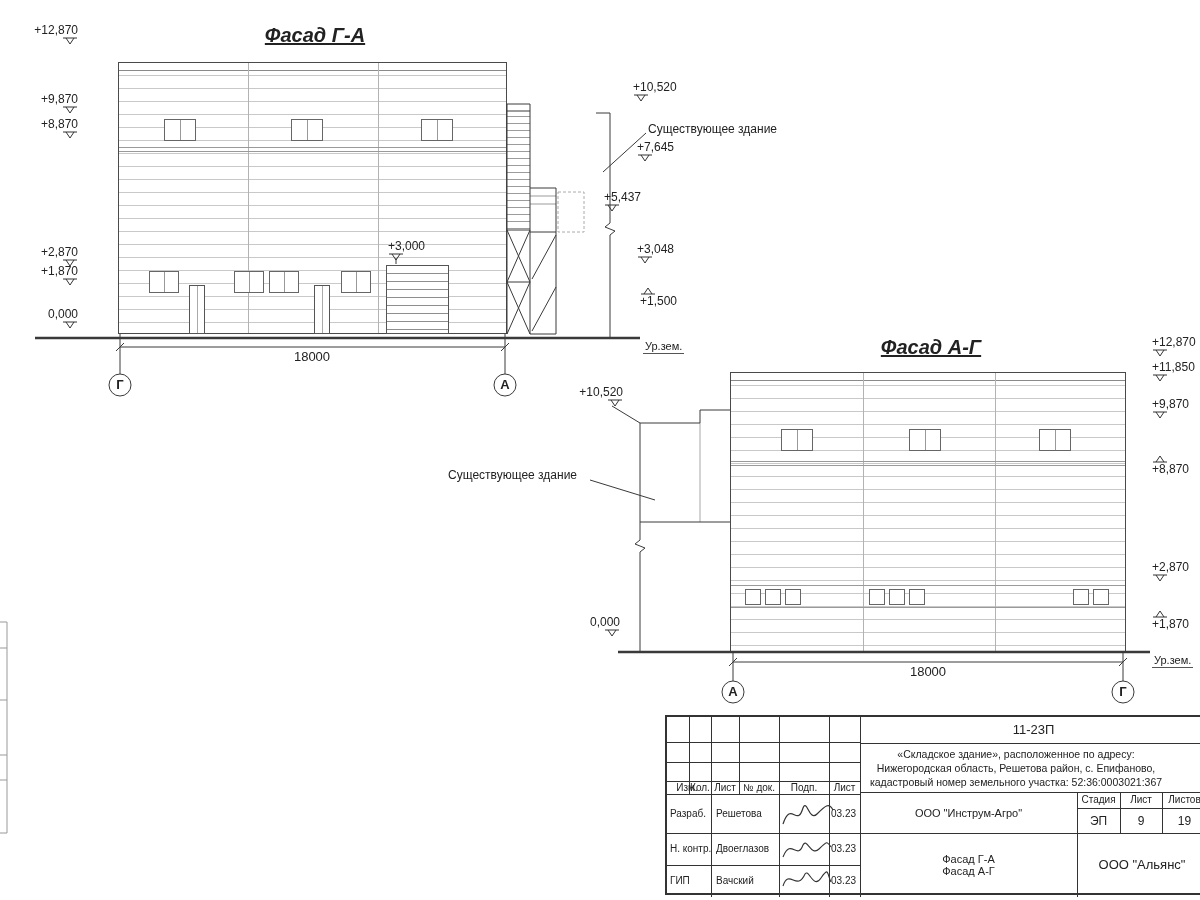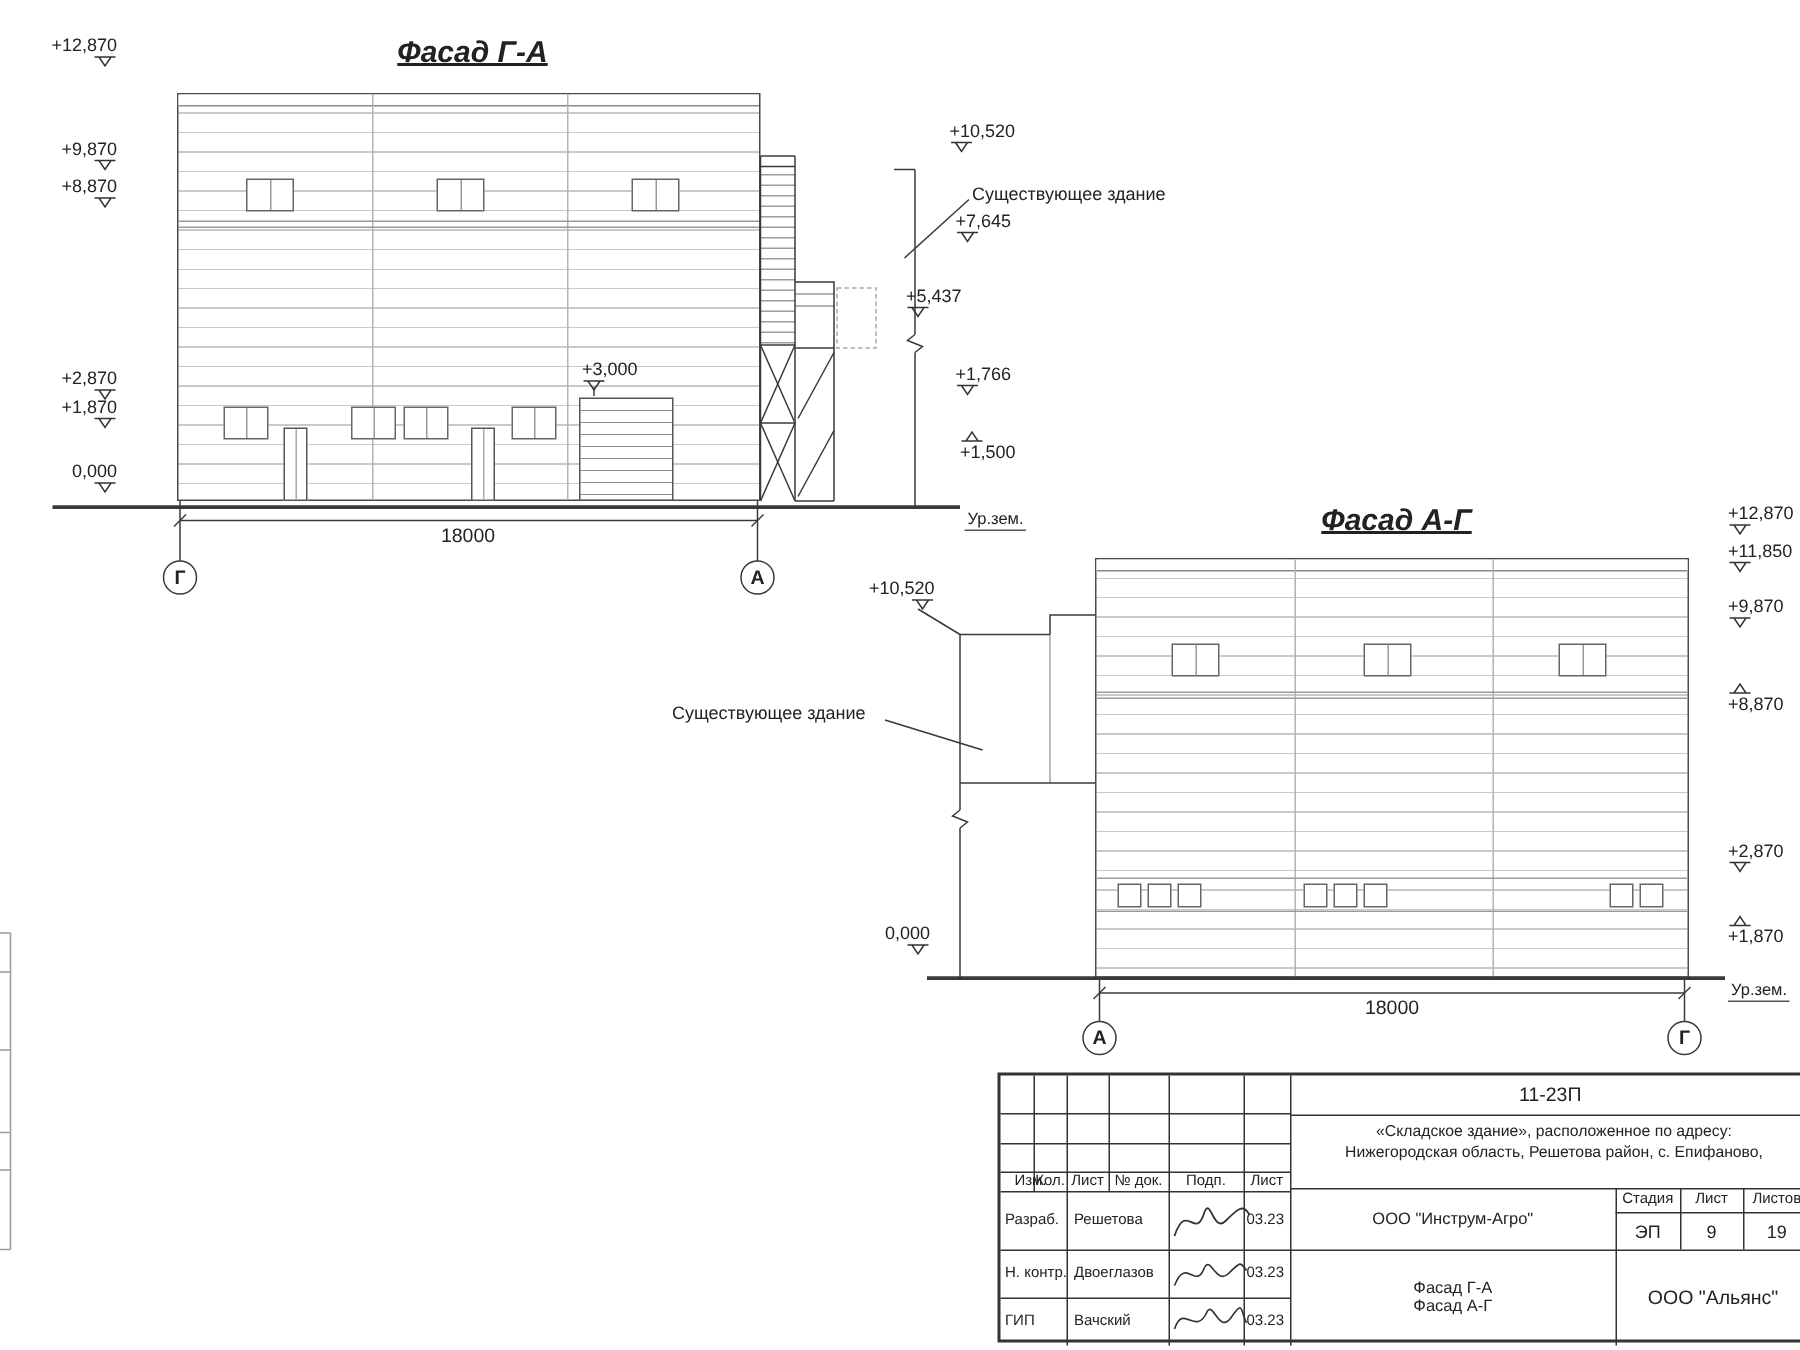--- a/index.html
+++ b/index.html
@@ -132,21 +132,21 @@
         <path d="M1 1 H15 M4 1 L8 7 L12 1" fill="none" stroke="#333"></path>
       </svg>
   </div>
   <div class="mark" style="left:604px;top:191px">
     <span>+5,437</span>
     <svg class="sym" width="16" height="8" viewBox="0 0 16 8">
         <path d="M1 1 H15 M4 1 L8 7 L12 1" fill="none" stroke="#333"></path>
       </svg>
   </div>
   <div class="mark" style="left:637px;top:243px">
-    <span>+1,766</span>
+    <span>+3,048</span>
     <svg class="sym" width="16" height="8" viewBox="0 0 16 8">
         <path d="M1 1 H15 M4 1 L8 7 L12 1" fill="none" stroke="#333"></path>
       </svg>
   </div>
   <div class="mark up" style="left:640px;top:287px">
     <svg class="sym" width="16" height="8" viewBox="0 0 16 8">
         <path d="M1 1 H15 M4 1 L8 7 L12 1" fill="none" stroke="#333"></path>
       </svg>
     <span>+1,500</span>
   </div>
@@ -361,23 +361,24 @@
     </svg>
     <svg class="sig" style="left:112px;top:118px" width="54" height="28" viewBox="0 0 54 28">
       <path d="M4 22 C 12 2, 18 26, 24 10 C 28 2, 32 22, 40 14 S 48 6, 52 12" fill="none" stroke="#333" stroke-width="1.1"></path>
     </svg>
     <svg class="sig" style="left:112px;top:149px" width="54" height="28" viewBox="0 0 54 28">
       <path d="M4 20 C 10 2, 18 26, 26 8 C 30 2, 34 24, 42 12 S 48 8, 52 16" fill="none" stroke="#333" stroke-width="1.1"></path>
     </svg>
 
     <div class="cell" style="left:193px;top:0;width:347px;height:26px;font-size:13px">11-23П</div>
 
-    <div class="desc" style="left:212px;top:30px;width:314px">
+    <div class="desc" style="left:192px;top:30px;width:314px">
       <div>«Складское здание», расположенное по адресу:</div>
       <div>Нижегородская область, Решетова район, с. Епифаново,</div>
+      <div>кадастровый номер земельного участка: 52:36:0003021:367</div>
     </div>
 
     <div class="cell" style="left:193px;top:75px;width:217px;height:41px">ООО "Инструм-Агро"</div>
 
     <div class="cell small" style="left:410px;top:75px;width:43px;height:16px">Стадия</div>
     <div class="cell small" style="left:453px;top:75px;width:42px;height:16px">Лист</div>
     <div class="cell small" style="left:495px;top:75px;width:45px;height:16px">Листов</div>
 
     <div class="cell" style="left:410px;top:91px;width:43px;height:25px;font-size:12px">ЭП</div>
     <div class="cell" style="left:453px;top:91px;width:42px;height:25px;font-size:12px">9</div>

